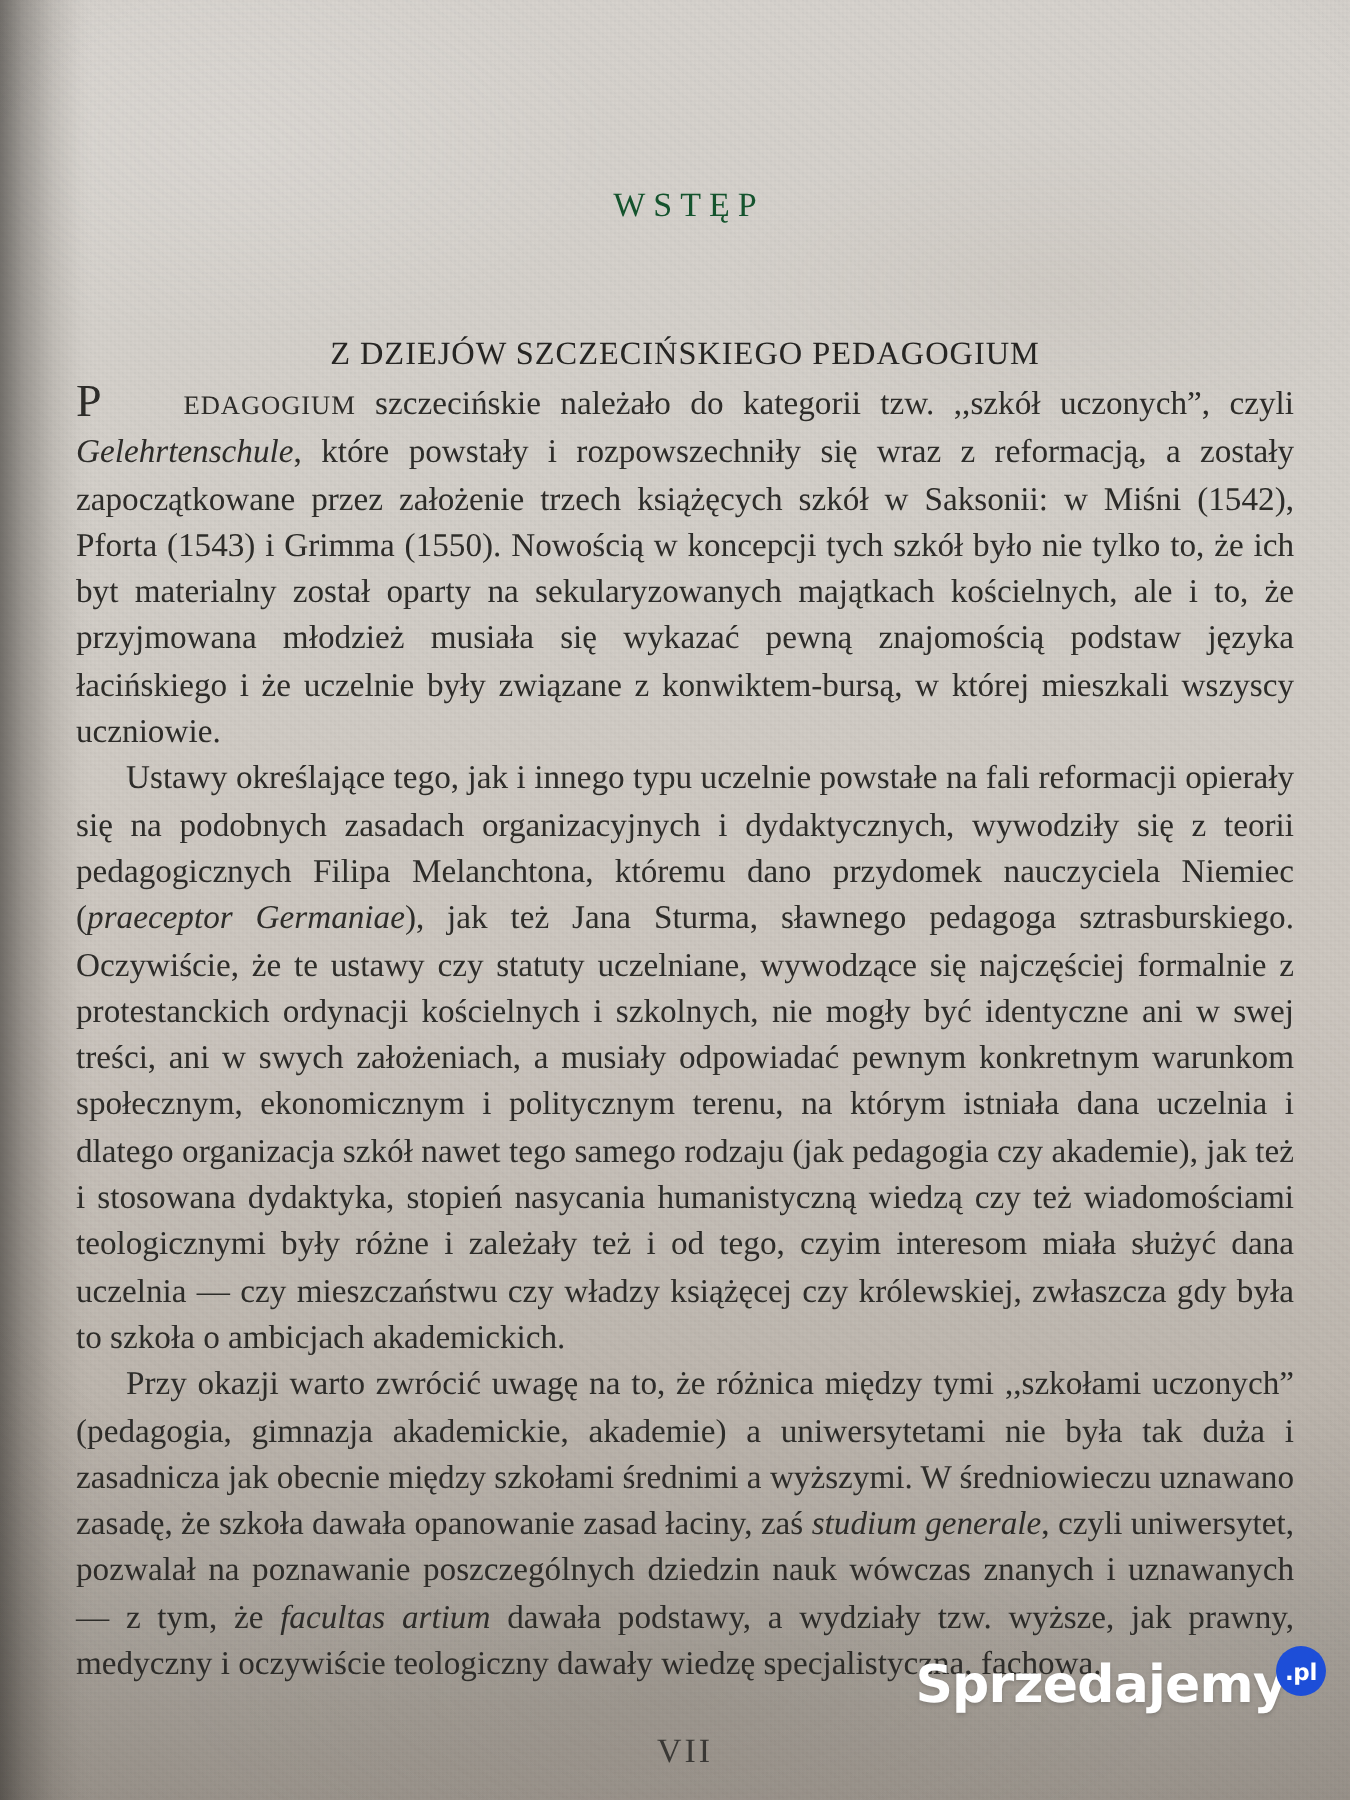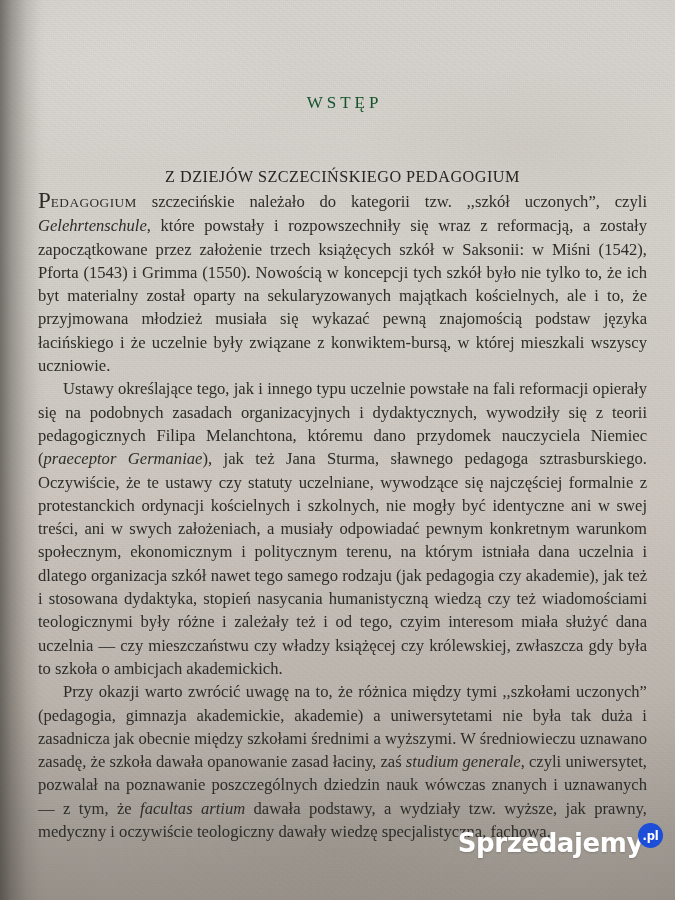--- a/index.html
+++ b/index.html
@@ -127,20 +127,21 @@
     text-indent: 0;
   }
   .smallcap-initial {
     font-size: 23px;
     line-height: 0;
     vertical-align: -1px;
   }
   .smallcaps {
     font-size: 13.3px;
     letter-spacing: 0.45px;
+    margin-left: 41px;
   }
   .ital { font-style: italic; }
 
   
   #folio {
     position: absolute;
     top: 866px;
     left: 0;
     width: 609px;
     text-align: center;
@@ -208,20 +209,21 @@
     <div id="body-copy">
 
       <p class="first"><span class="smallcap-initial">P</span><span class="smallcaps">EDAGOGIUM</span><span> szczecińskie należało do kategorii tzw. ,,szkół uczonych”, czyli </span><span class="ital">Gelehrtenschule</span><span>, które powstały i rozpowszechniły się wraz z reformacją, a zostały zapoczątkowane przez założenie trzech książęcych szkół w Saksonii: w Miśni (1542), Pforta (1543) i Grimma (1550). Nowością w koncepcji tych szkół było nie tylko to, że ich byt materialny został oparty na sekularyzowanych majątkach kościelnych, ale i to, że przyjmowana młodzież musiała się wykazać pewną znajomością podstaw języka łacińskiego i że uczelnie były związane z konwiktem-bursą, w której mieszkali wszyscy uczniowie.</span></p>
 
       <p><span>Ustawy określające tego, jak i innego typu uczelnie powstałe na fali reformacji opierały się na podobnych zasadach organizacyjnych i dydaktycznych, wywodziły się z teorii pedagogicznych Filipa Melanchtona, któremu dano przydomek nauczyciela Niemiec (</span><span class="ital">praeceptor Germaniae</span><span>), jak też Jana Sturma, sławnego pedagoga sztrasburskiego. Oczywiście, że te ustawy czy statuty uczelniane, wywodzące się najczęściej formalnie z protestanckich ordynacji kościelnych i szkolnych, nie mogły być identyczne ani w swej treści, ani w swych założeniach, a musiały odpowiadać pewnym konkretnym warunkom społecznym, ekonomicznym i politycznym terenu, na którym istniała dana uczelnia i dlatego organizacja szkół nawet tego samego rodzaju (jak pedagogia czy akademie), jak też i stosowana dydaktyka, stopień nasycania humanistyczną wiedzą czy też wiadomościami teologicznymi były różne i zależały też i od tego, czyim interesom miała służyć dana uczelnia — czy mieszczaństwu czy władzy książęcej czy królewskiej, zwłaszcza gdy była to szkoła o ambicjach akademickich.</span></p>
 
       <p><span>Przy okazji warto zwrócić uwagę na to, że różnica między tymi ,,szkołami uczonych” (pedagogia, gimnazja akademickie, akademie) a uniwersytetami nie była tak duża i zasadnicza jak obecnie między szkołami średnimi a wyższymi. W średniowieczu uznawano zasadę, że szkoła dawała opanowanie zasad łaciny, zaś </span><span class="ital">studium generale</span><span>, czyli uniwersytet, pozwalał na poznawanie poszczególnych dziedzin nauk wówczas znanych i uznawanych — z tym, że </span><span class="ital">facultas artium</span><span> dawała podstawy, a wydziały tzw. wyższe, jak prawny, medyczny i oczywiście teologiczny dawały wiedzę specjalistyczną, fachową.</span></p>
 
     </div>
 
+    <div id="folio">VII</div>
 
   </div>
 
   <div id="watermark">
     <span id="wm-text">Sprzedajemy</span>
     <span id="wm-badge">.pl</span>
   </div>
 
 </div>
 

